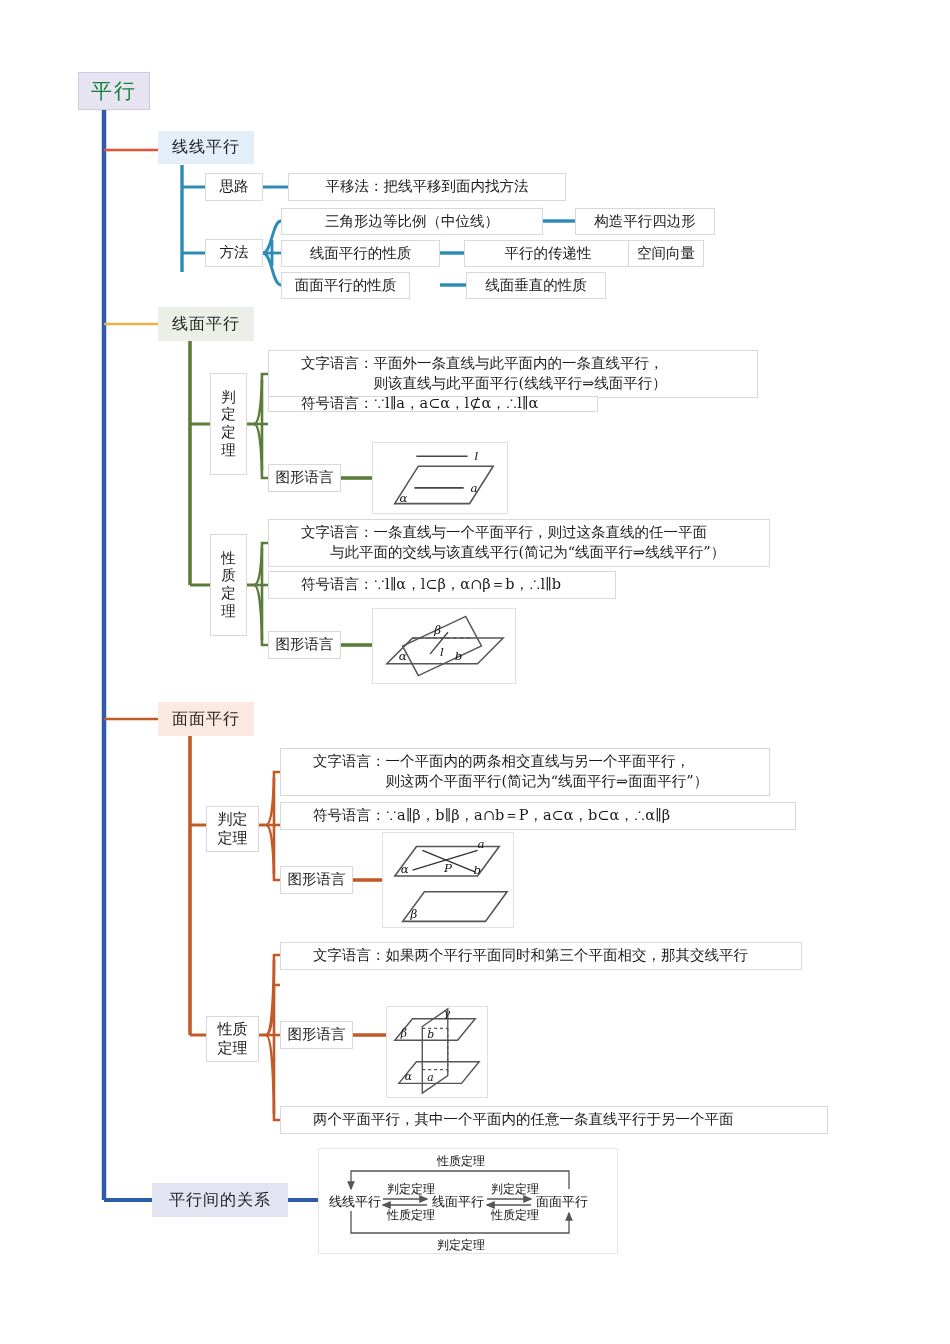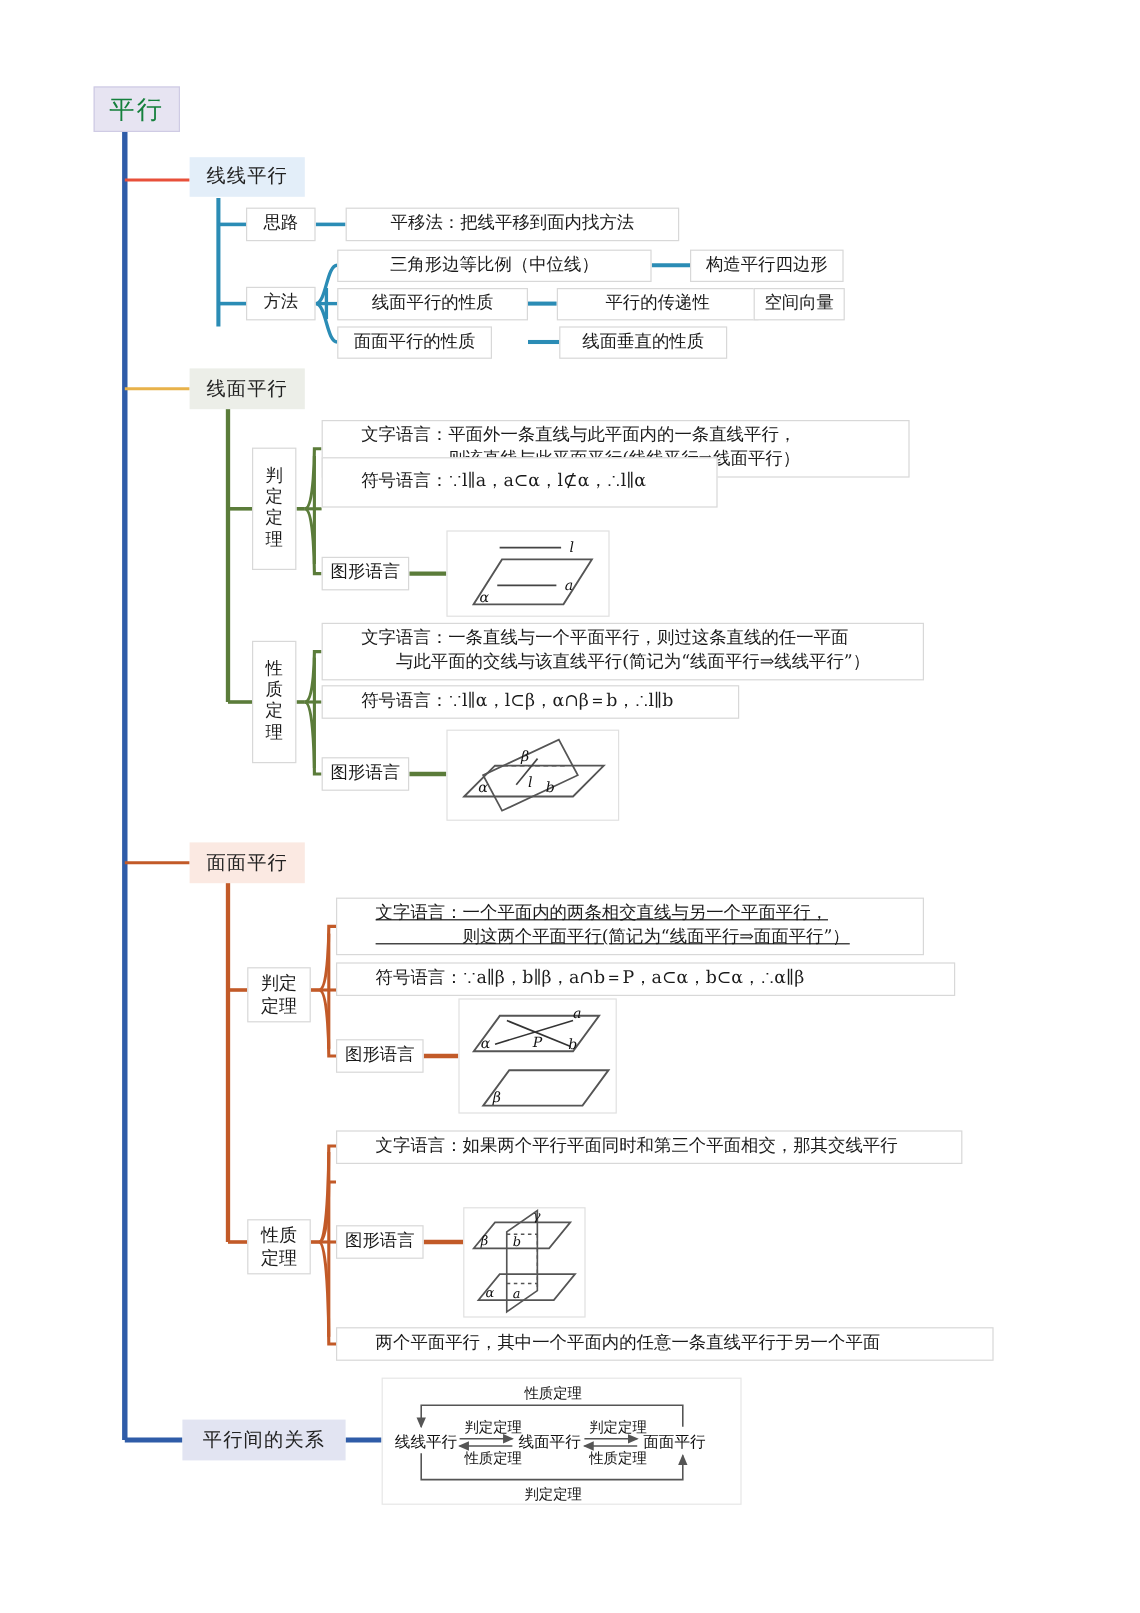--- a/index.html
+++ b/index.html
@@ -134,21 +134,21 @@
     <span>平移法：把线平移到面内找方法</span>
   </div>
 
   <div class="node box center" style="left:205px;top:239px;width:58px;height:28px;">
     <span>方法</span>
   </div>
 
   <div class="node box center" style="left:281px;top:208px;width:262px;height:27px;">
     <span>三角形边等比例（中位线）</span>
   </div>
-  <div class="node box center" style="left:575px;top:208px;width:128px;height:27px;">
+  <div class="node box center" style="left:575px;top:208px;width:140px;height:27px;">
     <span>构造平行四边形</span>
   </div>
 
   <div class="node box center" style="left:281px;top:240px;width:159px;height:27px;">
     <span>线面平行的性质</span>
   </div>
   <div class="node box center" style="left:464px;top:240px;width:168px;height:27px;">
     <span>平行的传递性</span>
   </div>
   <div class="node box center" style="left:628px;top:240px;width:76px;height:27px;">
@@ -170,21 +170,21 @@
     <span>判</span>
     <span>定</span>
     <span>定</span>
     <span>理</span>
   </div>
 
   <div class="node box left" style="left:268px;top:350px;width:490px;height:48px;">
     <span class="text-multi">文字语言：平面外一条直线与此平面内的一条直线平行，
 　　　　　则该直线与此平面平行(线线平行⇒线面平行）</span>
   </div>
-  <div class="node box left sym" style="left:268px;top:381px;width:330px;height:42px;">
+  <div class="node box left sym" style="left:268px;top:396px;width:330px;height:16px;">
     <span>符号语言：∵l∥a，a⊂α，l⊄α，∴l∥α</span>
   </div>
   <div class="node box center" style="left:268px;top:464px;width:73px;height:28px;">
     <span>图形语言</span>
   </div>
 
   <div class="node figbox fig" style="left:372px;top:442px;width:136px;height:72px;">
     <svg width="136" height="72" viewBox="0 0 136 72">
       <polygon points="22,62 46,24 122,24 98,62" fill="none" stroke="#555" stroke-width="1.6"></polygon>
       <line x1="44" y1="14" x2="96" y2="14" stroke="#444" stroke-width="1.6"></line>
@@ -229,21 +229,21 @@
 
   <div class="node l1 pinkish" style="left:158px;top:702px;width:96px;height:34px;">
     <span>面面平行</span>
   </div>
 
   <div class="node box grid2" style="left:206px;top:806px;width:53px;height:46px;">
     <span style="display:block">判定</span>
     <span style="display:block">定理</span>
   </div>
 
-  <div class="node box left" style="left:280px;top:748px;width:490px;height:48px;text-decoration:underline;">
+  <div class="node box left" style="left:280px;top:748px;width:490px;height:48px;">
     <span class="text-multi">文字语言：一个平面内的两条相交直线与另一个平面平行，
 　　　　　则这两个平面平行(简记为“线面平行⇒面面平行”）</span>
   </div>
   <div class="node box left sym" style="left:280px;top:802px;width:516px;height:28px;">
     <span>符号语言：∵a∥β，b∥β，a∩b＝P，a⊂α，b⊂α，∴α∥β</span>
   </div>
   <div class="node box center" style="left:280px;top:866px;width:73px;height:28px;">
     <span>图形语言</span>
   </div>
 

